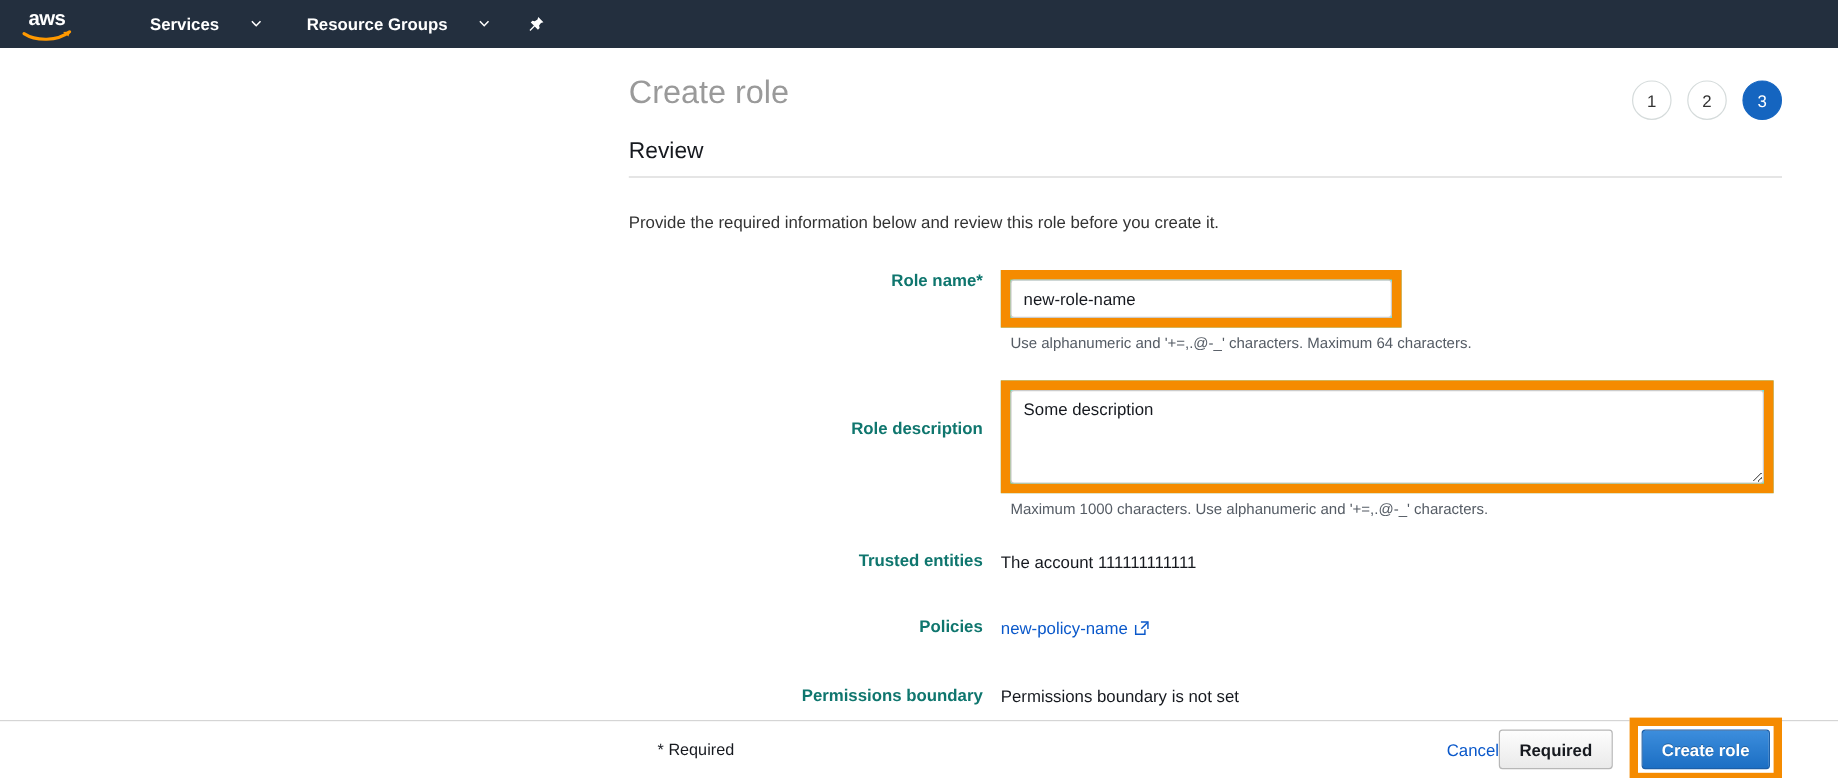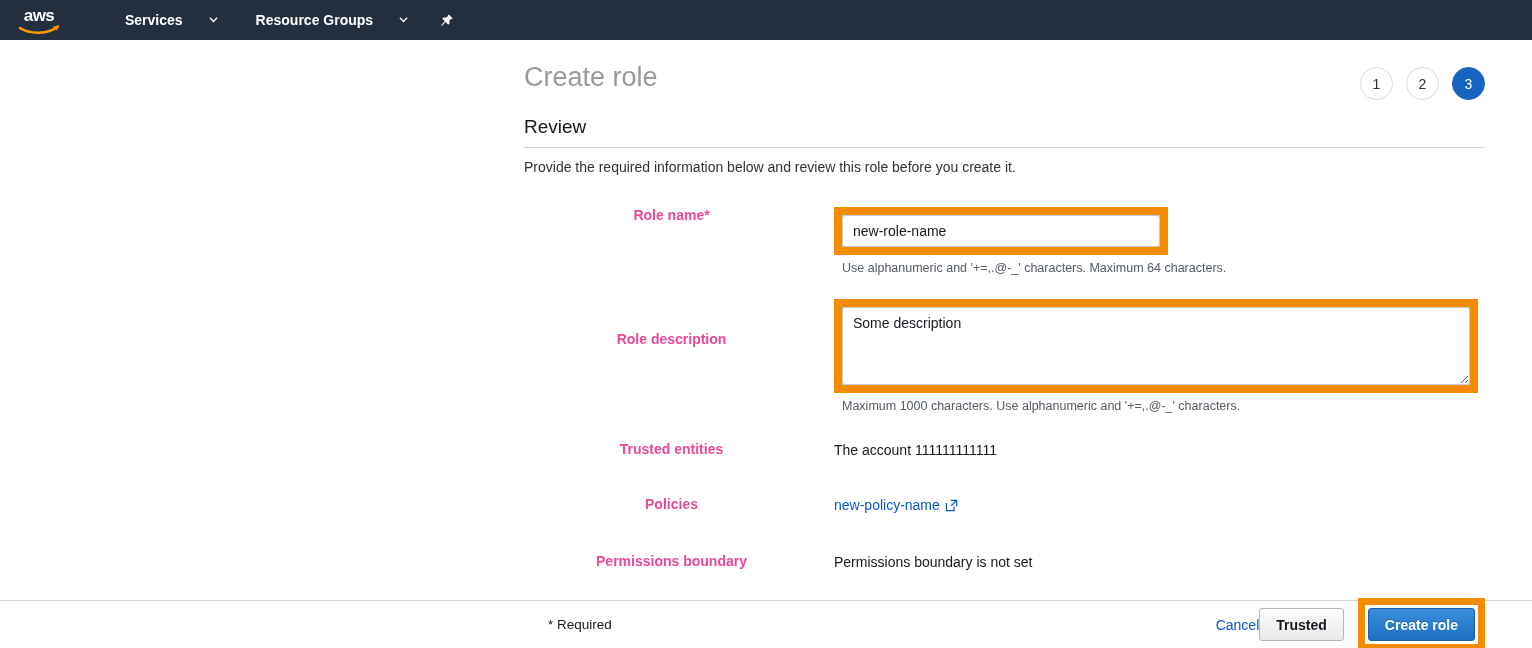--- a/index.html
+++ b/index.html
@@ -99,35 +99,35 @@
     font-size: 19px;
     color: #16191f;
     font-weight: normal;
     margin: 16px 0 0 0;
     padding-bottom: 9px;
     border-bottom: 1px solid #d5d5d5;
   }
   .section-desc {
     font-size: 14px;
     color: #333333;
-    margin-top: 11px;
+    margin-top: 29px;
   }
 
   
   .form-row {
     display: flex;
     align-items: flex-start;
   }
   .label-col {
     width: 310px;
-    text-align: center;
+    text-align: right;
     padding-right: 15px;
     font-size: 14px;
     font-weight: bold;
-    color: #ec4899;
+    color: #0f766e;
   }
   .field-col { flex: 1; position: relative; }
 
   .hl {
     border: 8px solid #f58b00;
     display: inline-block;
     background: #5eead4;
   }
 
   .text-input {
@@ -339,20 +339,20 @@
       </div>
     </div>
 
   </div>
 
   <div class="footer-sep"></div>
   <div class="footer">
     <div class="required-note">* Required</div>
     <div class="footer-actions">
       <div class="btn-cancel">Cancel</div>
-      <div class="btn btn-secondary">Trusted</div>
+      <div class="btn btn-secondary">Required</div>
       <div class="hl-btn">
         <div class="btn btn-primary">Create role</div>
       </div>
     </div>
   </div>
 
 </div>
 
 </body></html>

